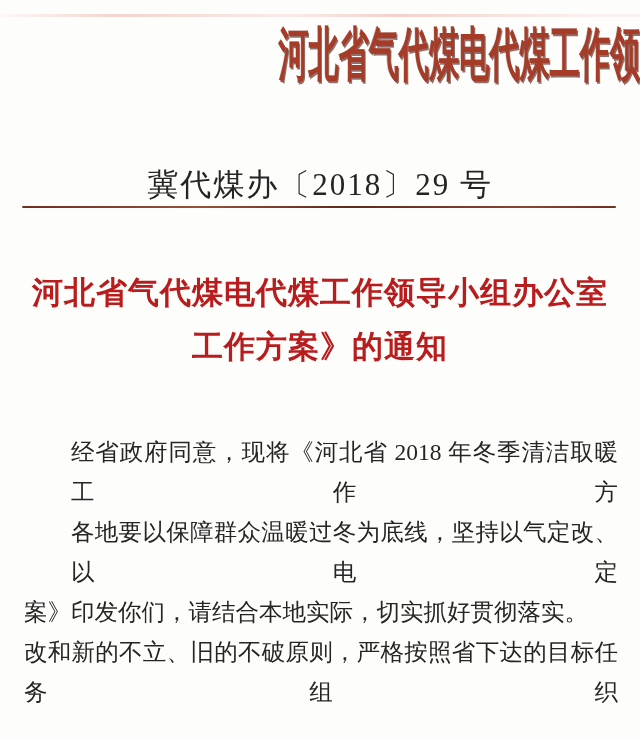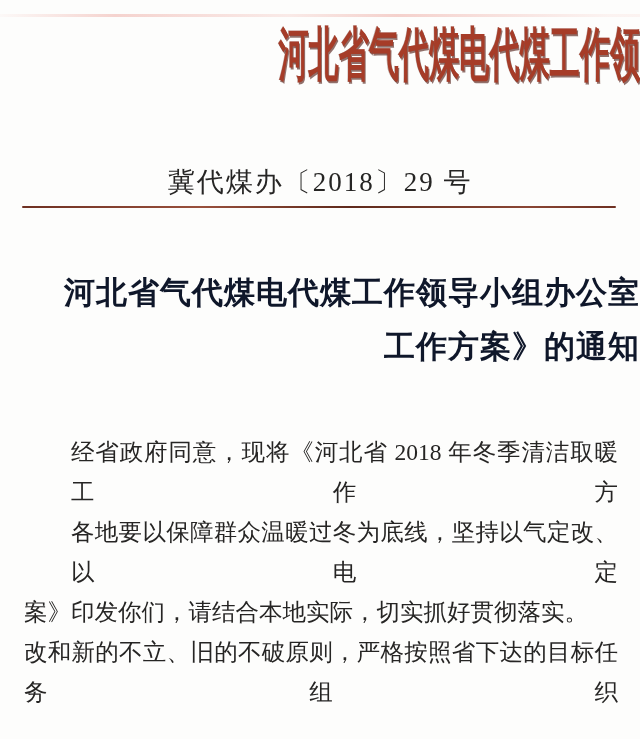--- a/index.html
+++ b/index.html
@@ -41,42 +41,42 @@
     color: #a63c28;
     text-shadow: 2px 2px 0 rgba(74,18,10,0.60), -1px 0 0 rgba(74,18,10,0.35);
     letter-spacing: 0;
   }
   
   .doc-number {
     position: absolute;
     top: 164px; left: 0;
     width: 100%;
     text-align: center;
-    font-size: 27px;
+    font-size: 31px;
     color: #262524;
     letter-spacing: 2px;
   }
   
   .red-rule {
     position: absolute;
     top: 206px; left: 22px;
     width: 594px; height: 2px;
     background: linear-gradient(to right, #6e3022, #99503c 30%, #5f2a1c 55%, #8a4634 85%, #6e3022);
     border-radius: 1px;
   }
   
   .doc-title {
     position: absolute;
     top: 266px; left: 0;
     width: 100%;
-    text-align: right;
+    text-align: center;
     font-weight: 700;
     font-size: 31px;
     line-height: 54px;
-    color: #0f172a;
+    color: #b91c1c;
     letter-spacing: 1px;
   }
   
   .doc-body {
     position: absolute;
     top: 432px; left: 24px;
     width: 594px;
     font-size: 23.5px;
     line-height: 40px;
     color: #262524;

